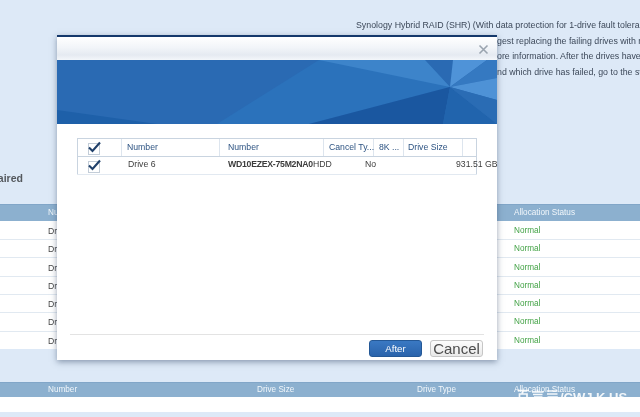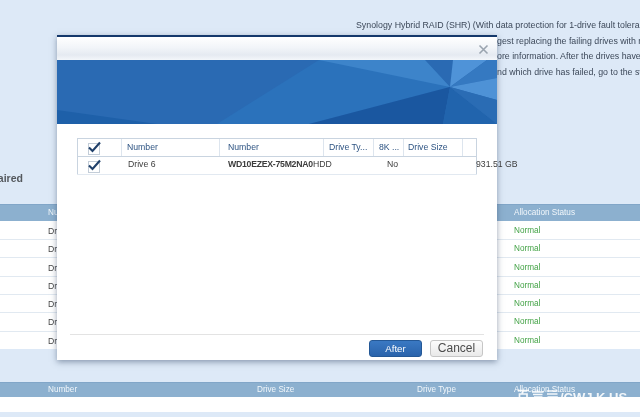--- a/index.html
+++ b/index.html
@@ -102,36 +102,36 @@
 
   <div class="abs" style="left:64px;top:104px;width:1px;height:17px;background:#dde5ee;"></div>
   <div class="abs" style="left:162px;top:104px;width:1px;height:17px;background:#dde5ee;"></div>
   <div class="abs" style="left:266px;top:104px;width:1px;height:17px;background:#dde5ee;"></div>
   <div class="abs" style="left:316px;top:104px;width:1px;height:17px;background:#dde5ee;"></div>
   <div class="abs" style="left:346px;top:104px;width:1px;height:17px;background:#dde5ee;"></div>
   <div class="abs" style="left:405px;top:104px;width:1px;height:17px;background:#dde5ee;"></div>
 
   <div class="abs th" style="left:70px;top:107px;">Number</div>
   <div class="abs th" style="left:171px;top:107px;">Number</div>
-  <div class="abs th" style="left:272px;top:107px;">Drive Ty...</div>
+  <div class="abs th" style="left:272px;top:107px;">Cancel Ty...</div>
   <div class="abs th" style="left:322px;top:107px;">8K ...</div>
   <div class="abs th" style="left:351px;top:107px;">Drive Size</div>
 
   <div class="abs" style="left:20px;top:122px;width:400px;height:18px;border-bottom:1px solid #e2e9f1;box-sizing:border-box;"></div>
   <div class="abs td" style="left:71px;top:124px;">Drive 6</div>
   <div class="abs td" style="left:171px;top:124px;letter-spacing:-0.25px;font-weight:bold;">WD10EZEX-75M2NA0</div>
   <div class="abs td" style="left:256px;top:124px;">HDD</div>
-  <div class="abs td" style="left:330px;top:124px;">No</div>
-  <div class="abs td" style="left:371px;top:124px;padding-left:48px;">931.51 GB</div>
+  <div class="abs td" style="left:308px;top:124px;">No</div>
+  <div class="abs td" style="left:351px;top:124px;padding-left:48px;">931.51 GB</div>
 
   <div class="abs" style="left:31px;top:108px;width:10px;height:10px;background:#fff;border:1px solid #c3cdd8;"></div>
   <svg class="abs" style="left:30px;top:106px;" width="15" height="13" viewBox="0 0 15 13">
       <path d="M2,6.5 L5.5,10 L13,1.5" stroke="#20406a" stroke-width="2.1" fill="none"></path>
     </svg>
   <div class="abs" style="left:31px;top:126px;width:10px;height:10px;background:#fff;border:1px solid #c3cdd8;"></div>
   <svg class="abs" style="left:30px;top:124px;" width="15" height="13" viewBox="0 0 15 13">
       <path d="M2,6.5 L5.5,10 L13,1.5" stroke="#20406a" stroke-width="2.1" fill="none"></path>
     </svg>
 
   <div class="abs" style="left:13px;top:299px;width:414px;height:1px;background:#e3e3e3;"></div>
   <div class="abs" style="left:312px;top:305px;width:53px;height:17px;background:linear-gradient(#3a79c3,#2a63ab);border:1px solid #245896;border-radius:3px;box-sizing:border-box;color:#ffffff;font-size:9.7px;text-align:center;line-height:15px;">After</div>
-  <div class="abs" style="left:373px;top:305px;width:53px;height:17px;background:linear-gradient(#fcfcfc,#e9e9e9);border:1px solid #c6c6c6;border-radius:3px;box-sizing:border-box;color:#4c4c4c;font-size:12px;text-align:center;line-height:15px;">Cancel</div>
+  <div class="abs" style="left:373px;top:305px;width:53px;height:17px;background:linear-gradient(#fcfcfc,#e9e9e9);border:1px solid #c6c6c6;border-radius:3px;box-sizing:border-box;color:#4c4c4c;font-size:15px;text-align:center;line-height:15px;">Cancel</div>
 </div>
 
 </body></html>

